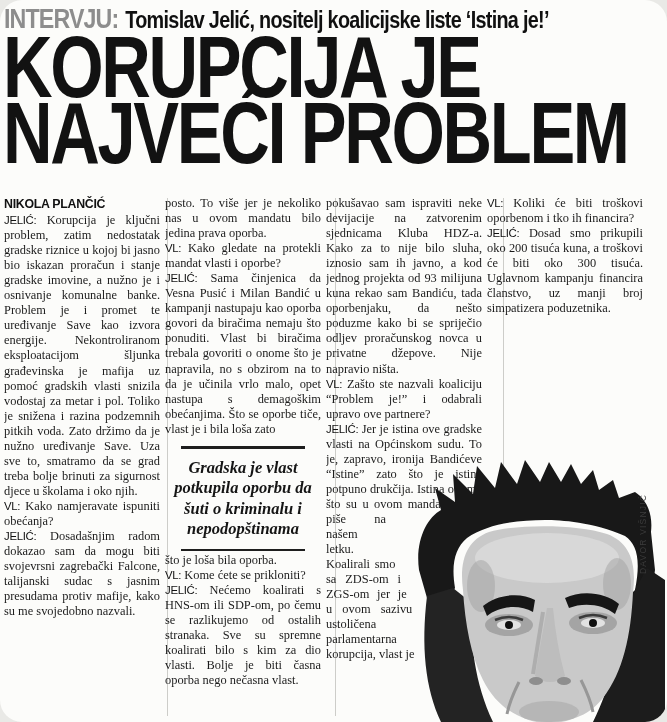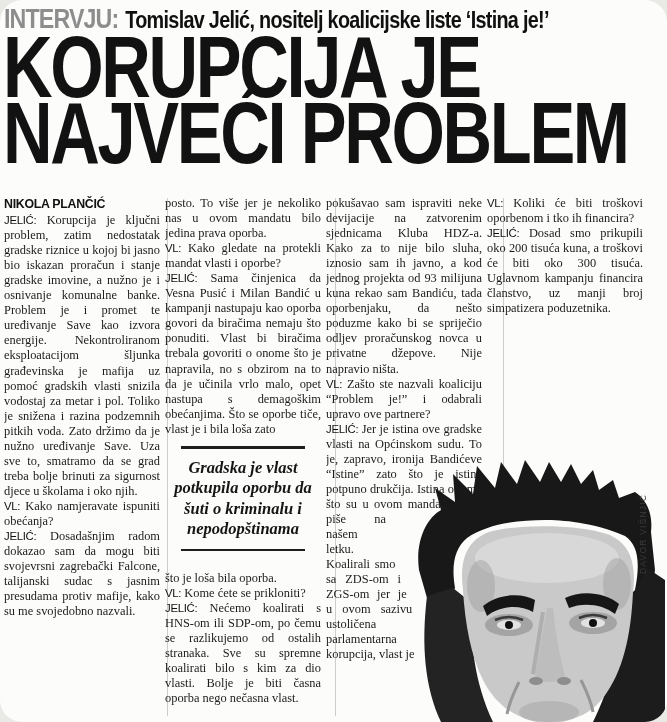--- a/index.html
+++ b/index.html
@@ -29,21 +29,21 @@
   .vsep1{left:167px}.vsep2{left:335px}.vsep3{left:503px;height:300px;}
 
   .byline{font-family:"Liberation Sans",sans-serif;font-weight:bold;font-size:13px;
           letter-spacing:-0.3px;transform:scaleX(.95);transform-origin:left;
           margin:0 0 2px 0;color:#111;}
   .para{margin:0;}
   .qa-label{font-family:"Liberation Sans",sans-serif;font-weight:normal;font-size:11.4px;
             letter-spacing:-0.3px;color:#111;}
 
   
-  .pullquote{margin:9px 4px 20px 4px;text-align:center;}
+  .pullquote{margin:9px 4px 2px 4px;text-align:center;}
   .pq-rule-top{height:3px;background:#1e1e1e;width:84%;margin:0 auto 9px auto;}
   .pq-text{font-family:"Liberation Serif",serif;font-style:italic;font-weight:bold;
            font-size:16.5px;line-height:20.5px;color:#151515;text-align:center;}
   .pq-rule-bottom{height:2px;background:#1e1e1e;width:84%;margin:9px auto 0 auto;}
 
   
   .wrap-spacer{float:right;width:96px;height:524px;
                shape-outside:polygon(100% 62%,0% 62%,78% 100%,100% 100%);shape-margin:4px;}
 
   

